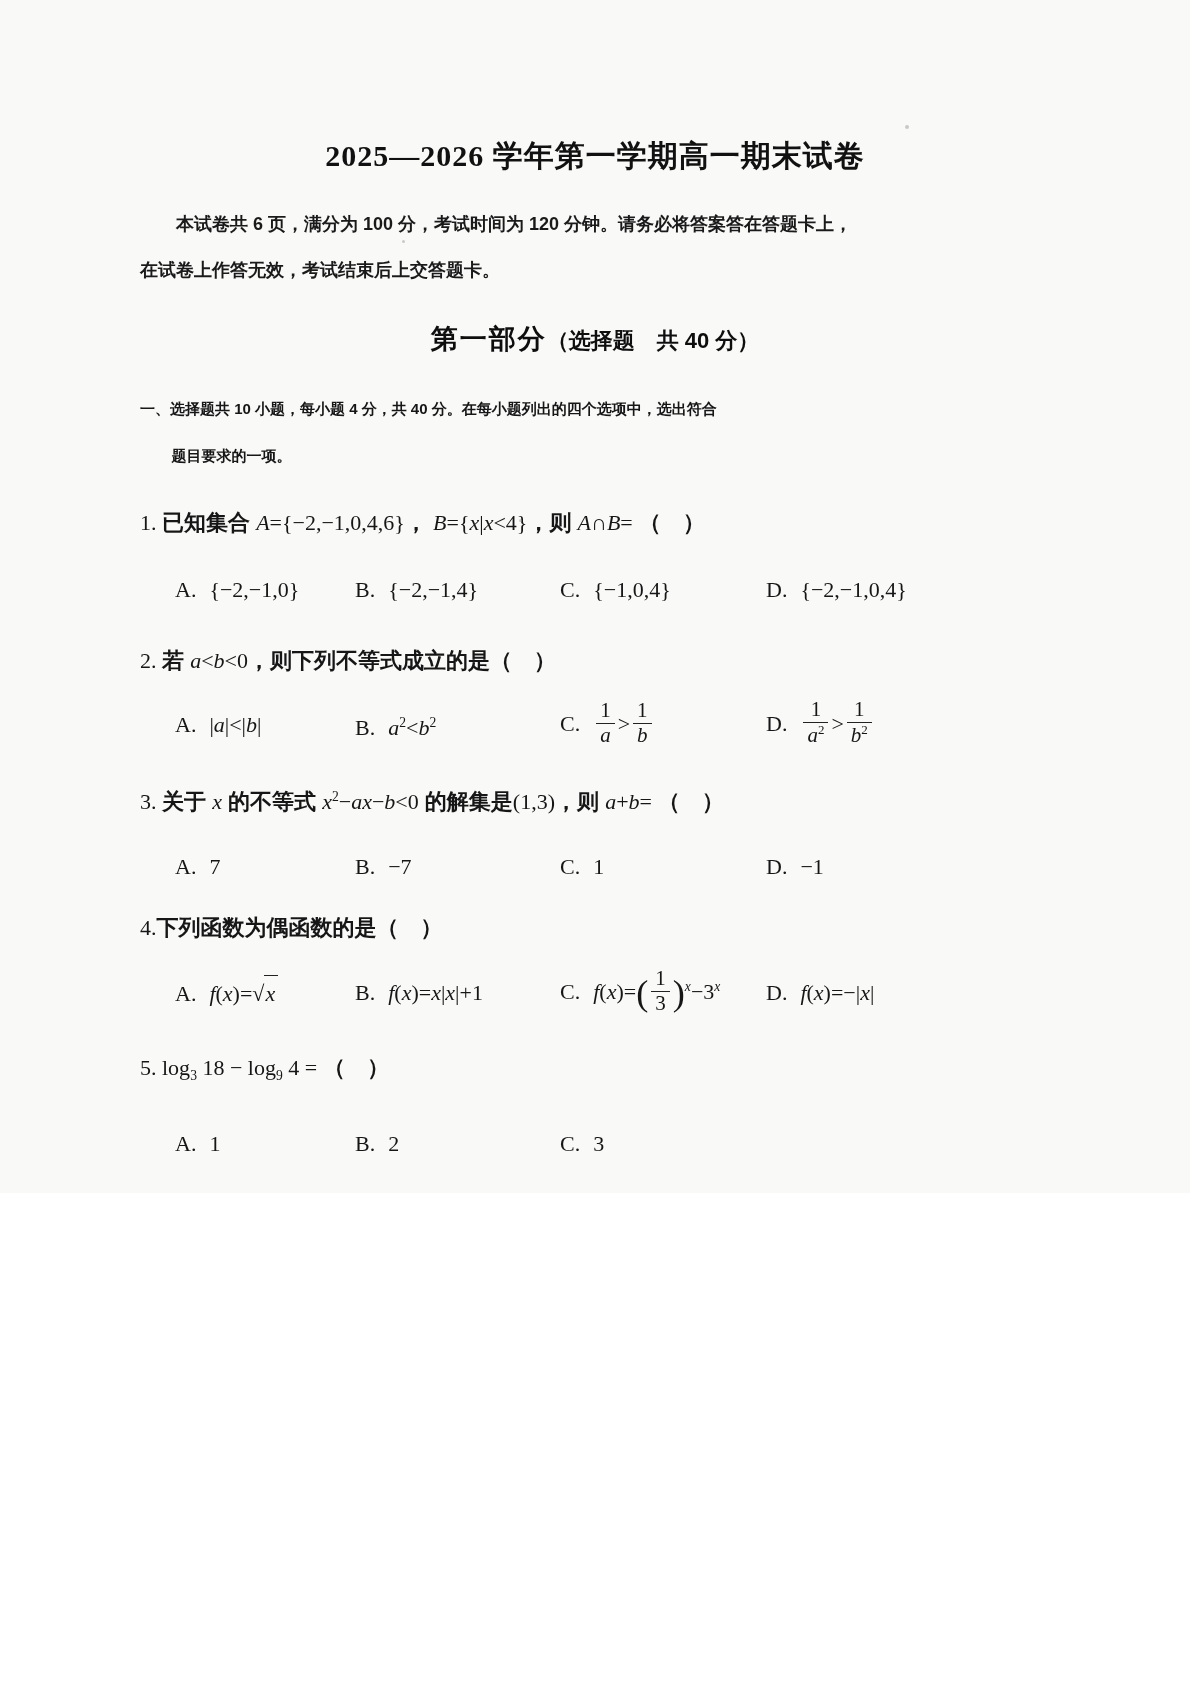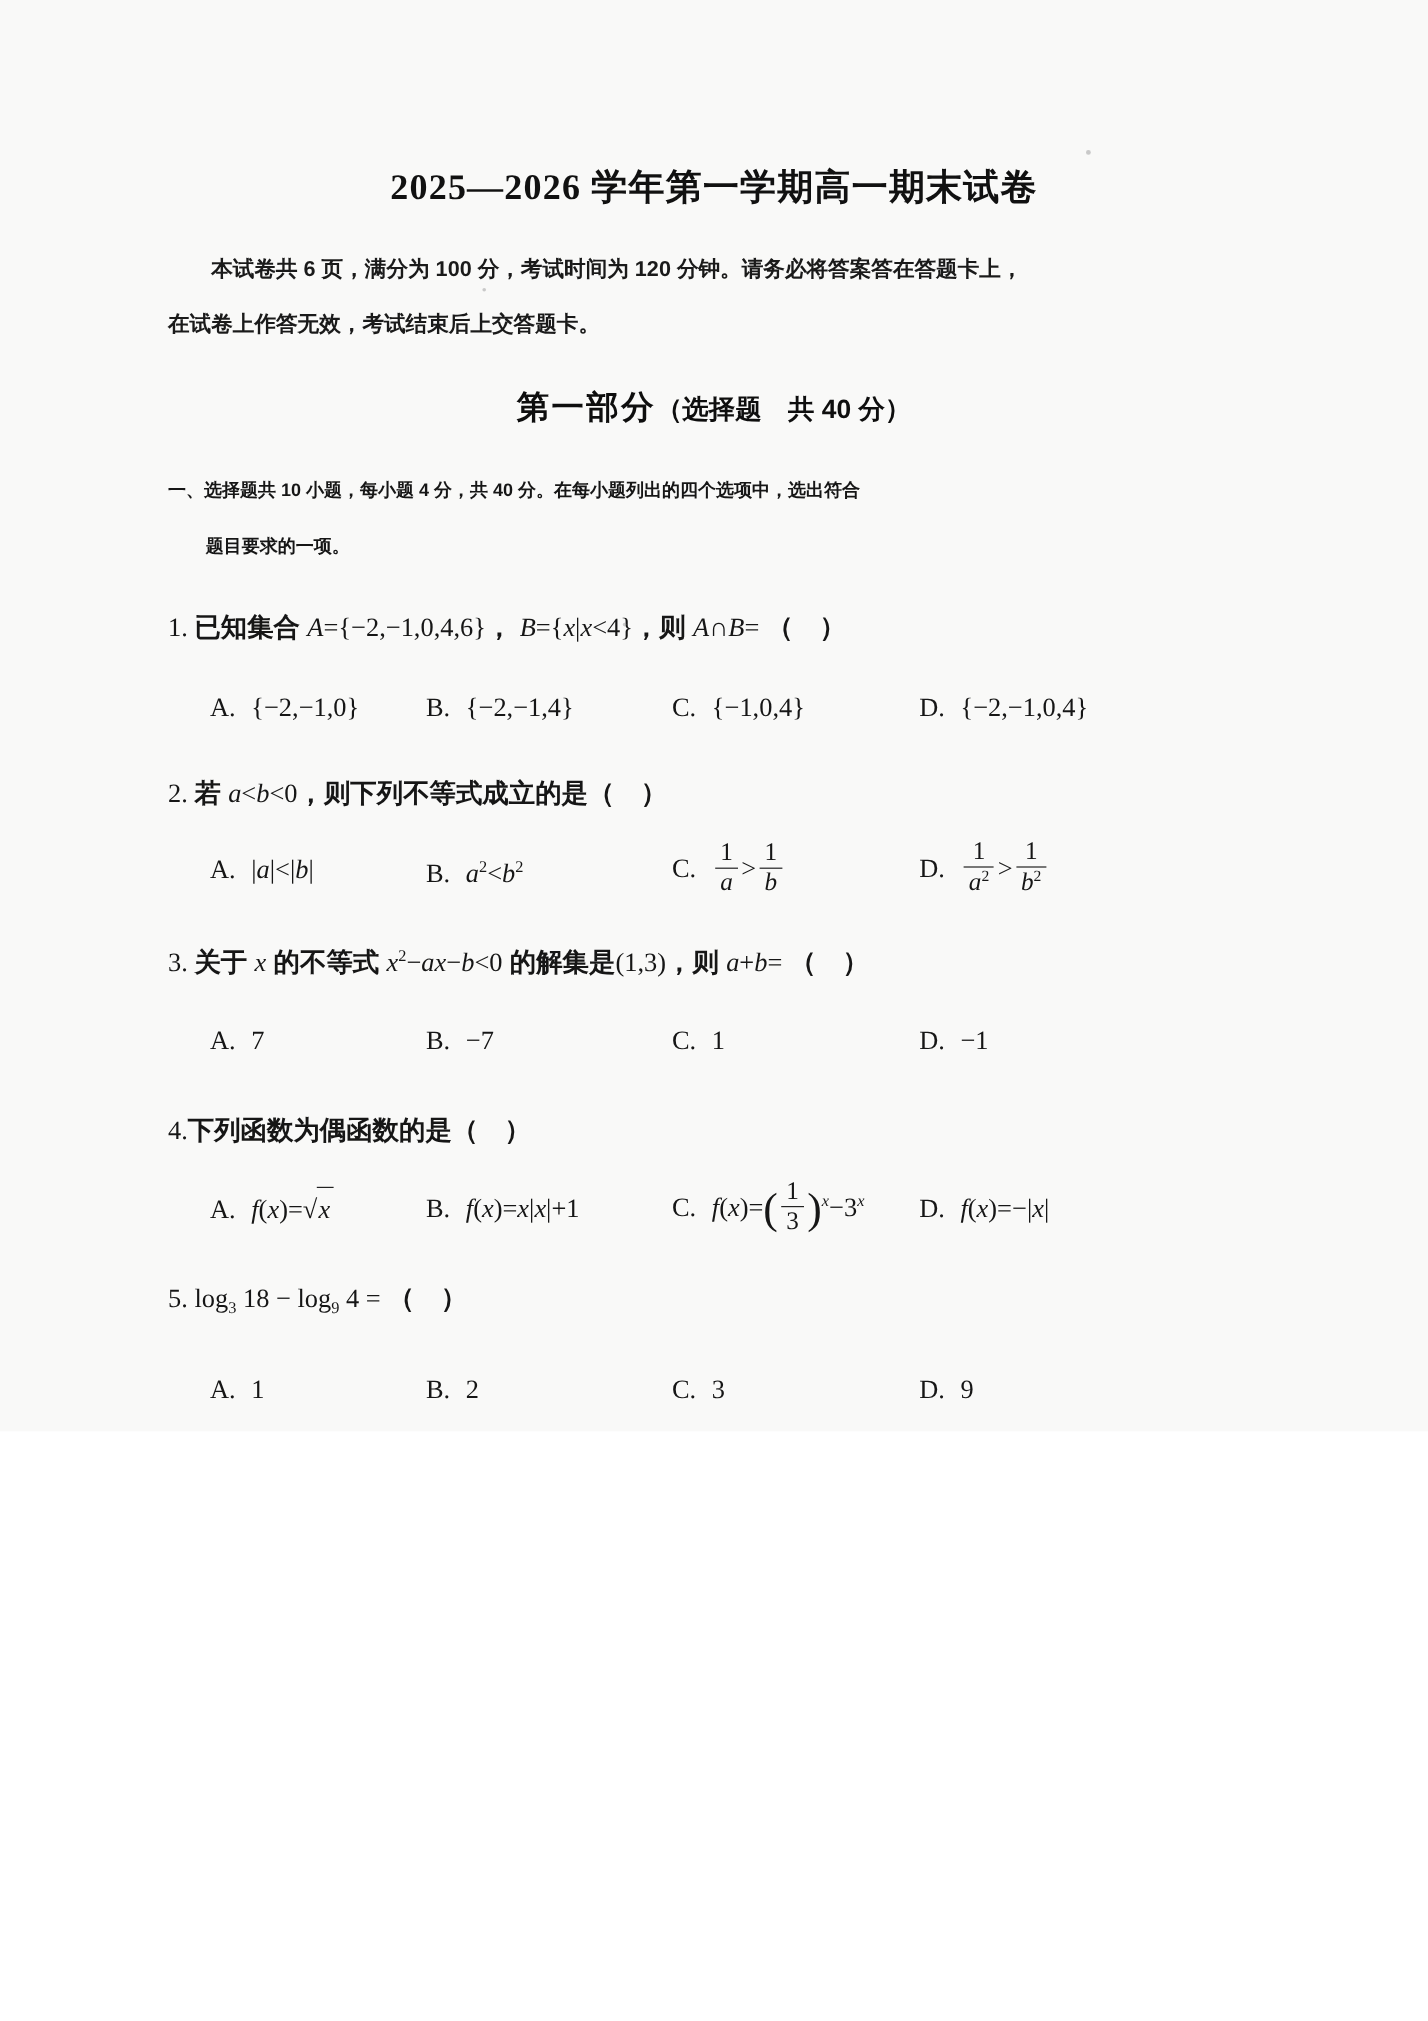--- a/index.html
+++ b/index.html
@@ -27,21 +27,21 @@
   .instr .line2{padding-left:2.1em;}
   .question{font-size:22px;}
   .stem{white-space:pre-wrap;line-height:36px;font-weight:600;}
   .qnum{font-family:"Liberation Serif","DejaVu Serif",serif;font-weight:normal;}
   .opts{display:grid;grid-template-columns:180px 205px 206px auto;margin-left:35px;align-items:center;}
   .opt{white-space:pre-wrap;line-height:34px;}
   .olabel{font-family:"Liberation Serif","DejaVu Serif",serif;margin-right:13px;}
   .q1{margin-top:26px;} .q1 .opts{margin-top:32px;}
   .q2{margin-top:36px;} .q2 .opts{margin-top:16px;min-height:60px;}
   .q3{margin-top:24px;} .q3 .opts{margin-top:30px;}
-  .q4{margin-top:40px;} .q4 .opts{margin-top:20px;min-height:54px;}
+  .q4{margin-top:26px;} .q4 .opts{margin-top:20px;min-height:54px;}
   .q5{margin-top:30px;} .q5 .opts{margin-top:32px;}
   
   .r-cjk{}
   .r-rm{font-family:"Liberation Serif","DejaVu Serif",serif;font-weight:normal;}
   .r-var{font-family:"Liberation Serif","DejaVu Serif",serif;font-style:italic;font-weight:normal;}
   .r-sup{font-family:"Liberation Serif","DejaVu Serif",serif;vertical-align:super;font-size:0.62em;font-weight:normal;}
   .r-supvar{font-family:"Liberation Serif","DejaVu Serif",serif;vertical-align:super;font-size:0.62em;font-style:italic;font-weight:normal;}
   .r-sub{font-family:"Liberation Serif","DejaVu Serif",serif;vertical-align:sub;font-size:0.62em;font-weight:normal;}
   .r-big{font-family:"Liberation Serif","DejaVu Serif",serif;font-size:165%;vertical-align:middle;font-weight:normal;}
   .frac{
@@ -121,21 +121,20 @@
         <div class="opt"><span class="olabel">D.</span><span><span class="r-var">f</span><span class="r-rm">(</span><span class="r-var">x</span><span class="r-rm">)=−|</span><span class="r-var">x</span><span class="r-rm">|</span></span></div>
       </div>
     </div>
 
     <div class="question q5">
       <div class="stem"><span class="qnum">5. </span><span><span class="r-rm">log</span><span class="r-sub">3</span><span class="r-rm"> 18</span><span class="r-rm"> − </span><span class="r-rm">log</span><span class="r-sub">9</span><span class="r-rm"> 4</span><span class="r-rm"> =</span><span class="r-cjk"> （　）</span></span></div>
       <div class="opts">
         <div class="opt"><span class="olabel">A.</span><span><span class="r-rm">1</span></span></div>
         <div class="opt"><span class="olabel">B.</span><span><span class="r-rm">2</span></span></div>
         <div class="opt"><span class="olabel">C.</span><span><span class="r-rm">3</span></span></div>
-        <div class="opt"><span class="olabel">D.</span><span><span class="r-rm">9</span></span></div>
       </div>
     </div>
 
   </div>
 
   <div class="footer">高一数学试卷第 1页（共 6页）</div>
 
   <div class="speck" style="left:905px;top:125px;width:4px;height:4px;"></div>
   <div class="speck" style="left:402px;top:240px;width:3px;height:3px;"></div>
   <div class="speck" style="left:519px;top:519px;width:3px;height:3px;"></div>

